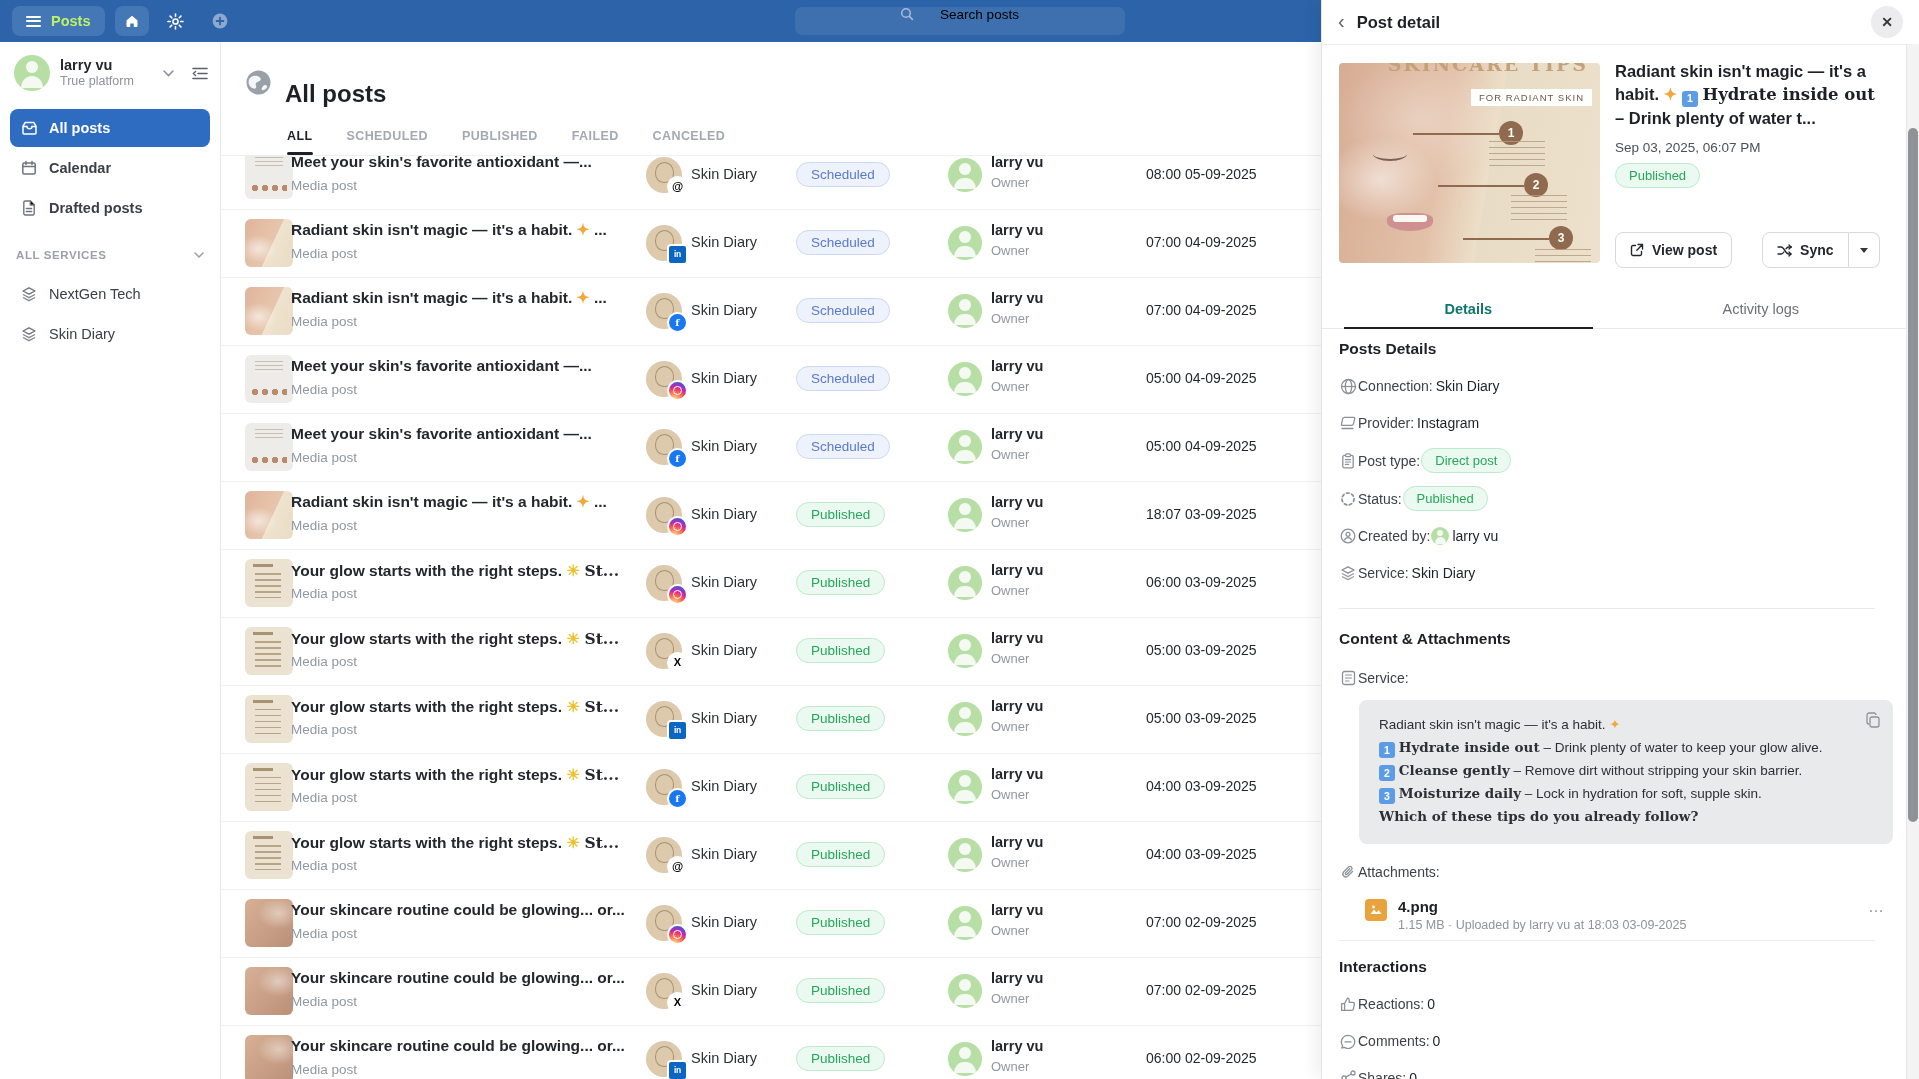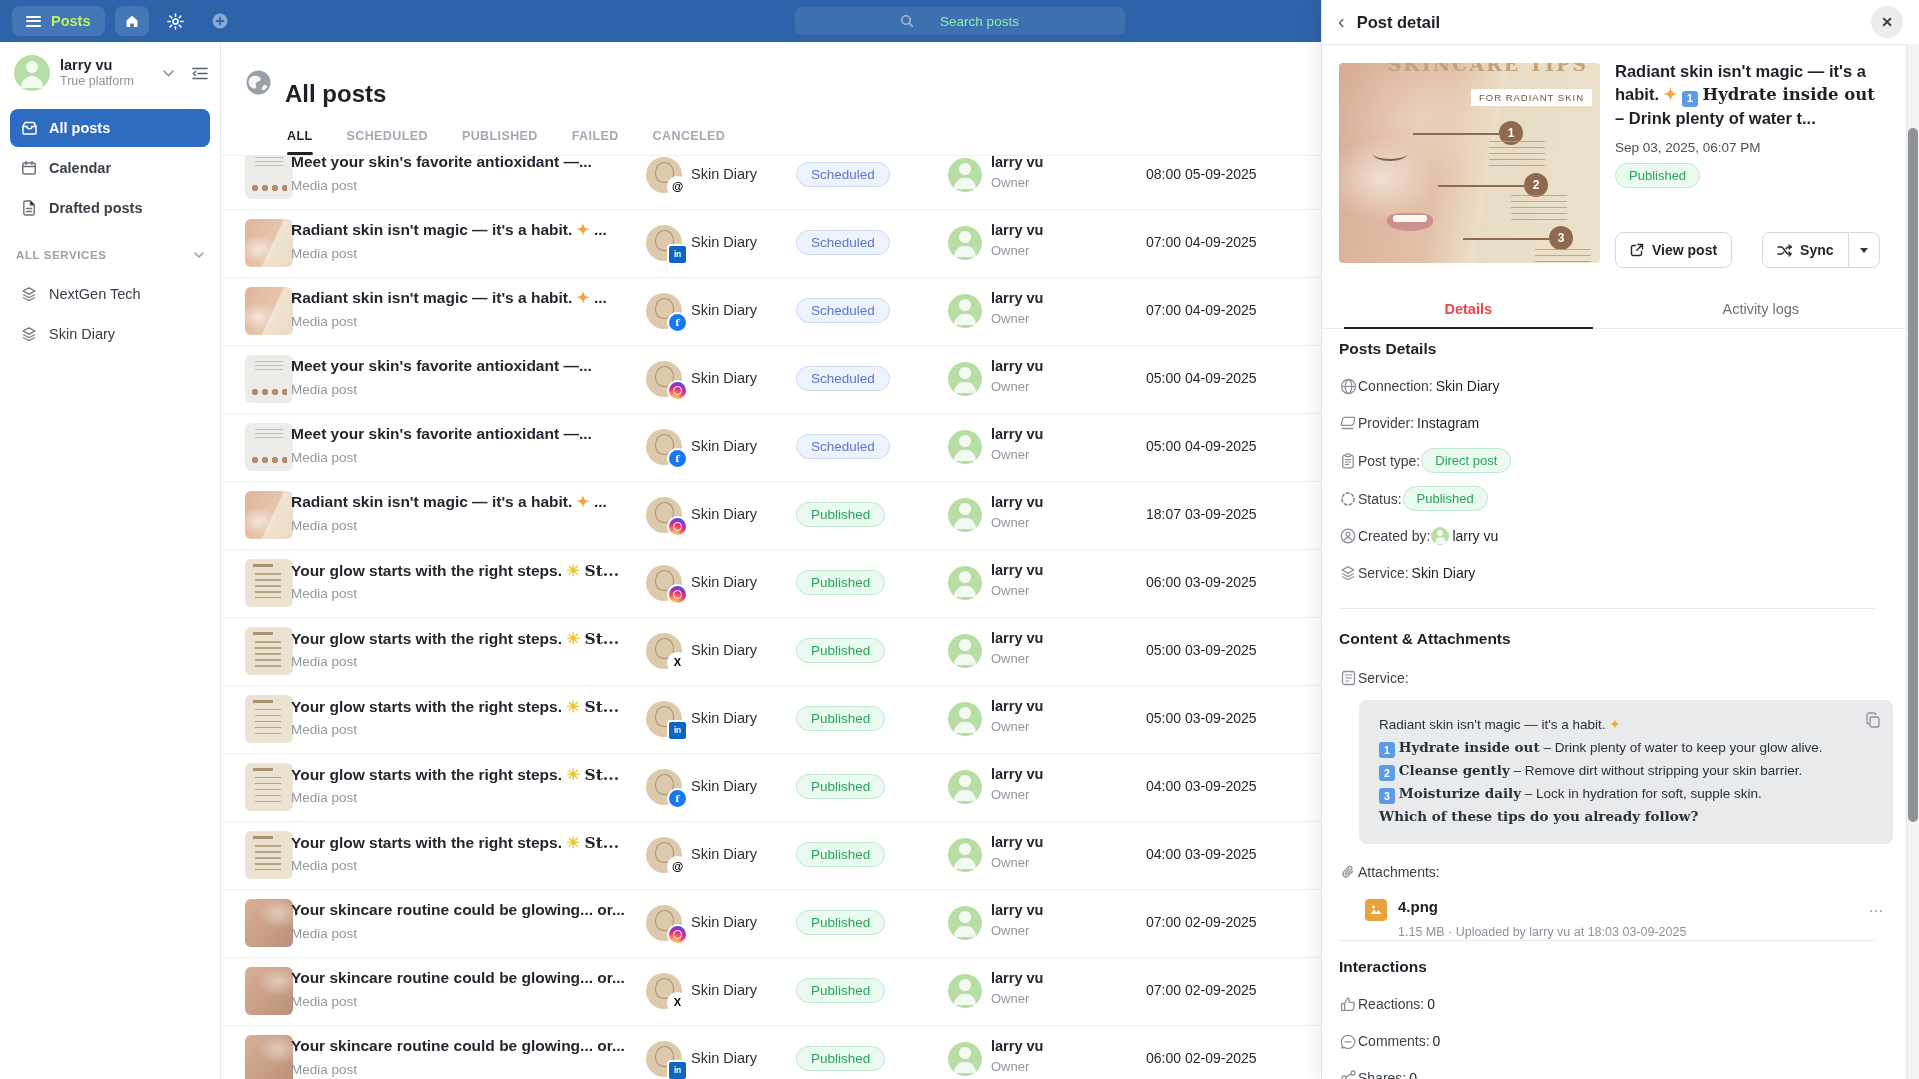--- a/index.html
+++ b/index.html
@@ -6,21 +6,21 @@
   body{width:1919px;height:1079px;overflow:hidden;position:relative;background:#fff;
        font-family:"Liberation Sans",sans-serif;color:#23272e;-webkit-font-smoothing:antialiased}
   svg{display:block}
   
   .topbar{position:absolute;top:0;left:0;right:0;height:42px;background:#2d63a9;display:flex;align-items:center;padding:0 12px;gap:10px;z-index:80}
   .menu-btn{display:flex;align-items:center;gap:10px;background:#4477b6;border-radius:8px;height:30px;padding:0 14px;color:#bef264;font-weight:700;font-size:14.5px;cursor:pointer}
   .burger{width:15px;height:11px;display:flex;flex-direction:column;justify-content:space-between}
   .burger i{display:block;height:2px;background:#fff;border-radius:2px}
   .tb-btn{width:34px;height:30px;border-radius:8px;display:flex;align-items:center;justify-content:center}
   .tb-home{background:#4477b6}
-  .search{position:absolute;left:50%;top:7px;transform:translateX(-50%);width:330px;height:28px;background:#3e70af;border-radius:7px;display:flex;align-items:center;justify-content:center;gap:26px;color:#86efac;font-size:13.5px;cursor:text}
+  .search{position:absolute;left:50%;top:7px;transform:translateX(-50%);width:330px;height:28px;background:#3e70af;border-radius:7px;display:flex;justify-content:center;gap:26px;color:#000000;font-size:13.5px;cursor:text}
   .search svg{opacity:.85}
   
   .sidebar{position:absolute;top:42px;left:0;bottom:0;width:220px;background:#fff;border-right:1px solid #e6e8eb;z-index:40}
   .user-row{display:flex;align-items:center;gap:10px;padding:13px 12px 12px 14px;position:relative}
   .avatar{background:#b7dfa5;border-radius:50%;position:relative;overflow:hidden;flex:0 0 auto}
   .avatar::before{content:"";position:absolute;width:34%;height:34%;left:33%;top:16%;background:rgba(255,255,255,.85);border-radius:50%}
   .avatar::after{content:"";position:absolute;width:62%;height:34%;left:19%;bottom:8%;background:rgba(255,255,255,.85);border-radius:50% 50% 0 0/100% 100% 0 0}
   .av36{width:36px;height:36px}.av34{width:34px;height:34px}.av18{width:18px;height:18px}
   .u-name{font-weight:700;font-size:14.5px;color:#23272e;line-height:17px}
   .u-sub{font-size:12.5px;color:#8d939c;line-height:15px}
@@ -100,39 +100,39 @@
   .p-status{position:absolute;left:293px;top:163px}
   .pill{display:inline-block;border-radius:999px;padding:4px 13px;font-size:13px;background:#eafaf0;border:1px solid #bfe9cc;color:#27a65a}
   .p-btns{position:absolute;left:293px;top:232px;display:flex;align-items:flex-start;gap:30px}
   .btn{height:36px;border:1px solid #d6dade;border-radius:8px;display:inline-flex;align-items:center;gap:8px;padding:0 14px;font-size:14px;font-weight:600;color:#23272e;background:#fff;cursor:pointer}
   .split{display:flex}
   .split .btn{border-radius:8px 0 0 8px}
   .split .caret-btn{width:30px;border:1px solid #d6dade;border-left:none;border-radius:0 8px 8px 0;display:flex;align-items:center;justify-content:center;cursor:pointer;background:#fff}
   .caret{width:0;height:0;border-left:4.5px solid transparent;border-right:4.5px solid transparent;border-top:5.5px solid #33373c}
   .p-tabs{position:absolute;left:0;right:12px;top:292px;display:flex;border-bottom:1px solid #e8eaed}
   .p-tab{flex:1;text-align:center;padding:9px 0 11px;font-size:14.5px;color:#6b7178;cursor:pointer;position:relative}
-  .p-tab.active{color:#ef4444;font-weight:600}
+  .p-tab.active{color:#0f766e;font-weight:600}
   .p-tab.active::after{content:"";position:absolute;left:22px;right:22px;bottom:-1px;height:2.5px;background:#1c1f23}
   .sect-h{font-size:15.5px;font-weight:700;color:#1d2127}
   .pd{position:absolute;left:17px;right:44px;top:340px}
   .pd .sect-h{margin-bottom:16px}
   .f-row{display:flex;align-items:center;gap:1px;margin-bottom:13px;min-height:24px;font-size:14px}
   .f-row .ficon{width:18px;display:flex;justify-content:center;color:#8b9199}
   .f-label{color:#3c4249}
   .f-val{color:#1d2127;margin-left:2px}
   .divider{position:absolute;left:17px;right:44px;border-top:1px solid #e8eaed}
   .ca{position:absolute;left:17px;right:26px;top:630px}
   .ca .sect-h{margin-bottom:18px}
   .content-box{position:relative;margin-left:20px;margin-top:10px;background:#e9eaeb;border-radius:8px;padding:14px 20px 16px;font-size:13.5px;line-height:22px;color:#2b3036}
   .content-box .bold{font-family:"DejaVu Serif","Liberation Serif",serif;font-weight:700}
   .copy-ic{position:absolute;right:12px;top:12px;cursor:pointer;opacity:.75}
   .att-item{margin-left:26px;margin-top:14px;position:relative}
   .att-ic{position:absolute;left:0;top:1px;width:22px;height:22px;border-radius:4px;background:#e8a33d;display:flex;align-items:center;justify-content:center}
   .att-name{margin-left:33px;font-size:15px;font-weight:600;color:#1d2127}
-  .att-meta{margin-left:33px;font-size:12.5px;color:#8d939c;margin-top:10px}
+  .att-meta{margin-left:33px;font-size:12.5px;color:#8d939c;margin-top:3px}
   .att-more{position:absolute;right:8px;top:0;color:#8d939c;font-size:16px;letter-spacing:1px;cursor:pointer}
   .inter{position:absolute;left:17px;right:44px;top:958px}
   .inter .sect-h{margin-bottom:16px}
   .sb{position:absolute;right:0;top:44px;bottom:0;width:12px;background:#f3f3f4;border-left:1px solid #e7e7e9}
   .sb-thumb{position:absolute;left:1px;right:1px;top:84px;height:694px;background:#8f9296;border-radius:6px;cursor:grab}
 </style>
 </head>
 <body>
 
 <header class="topbar">

